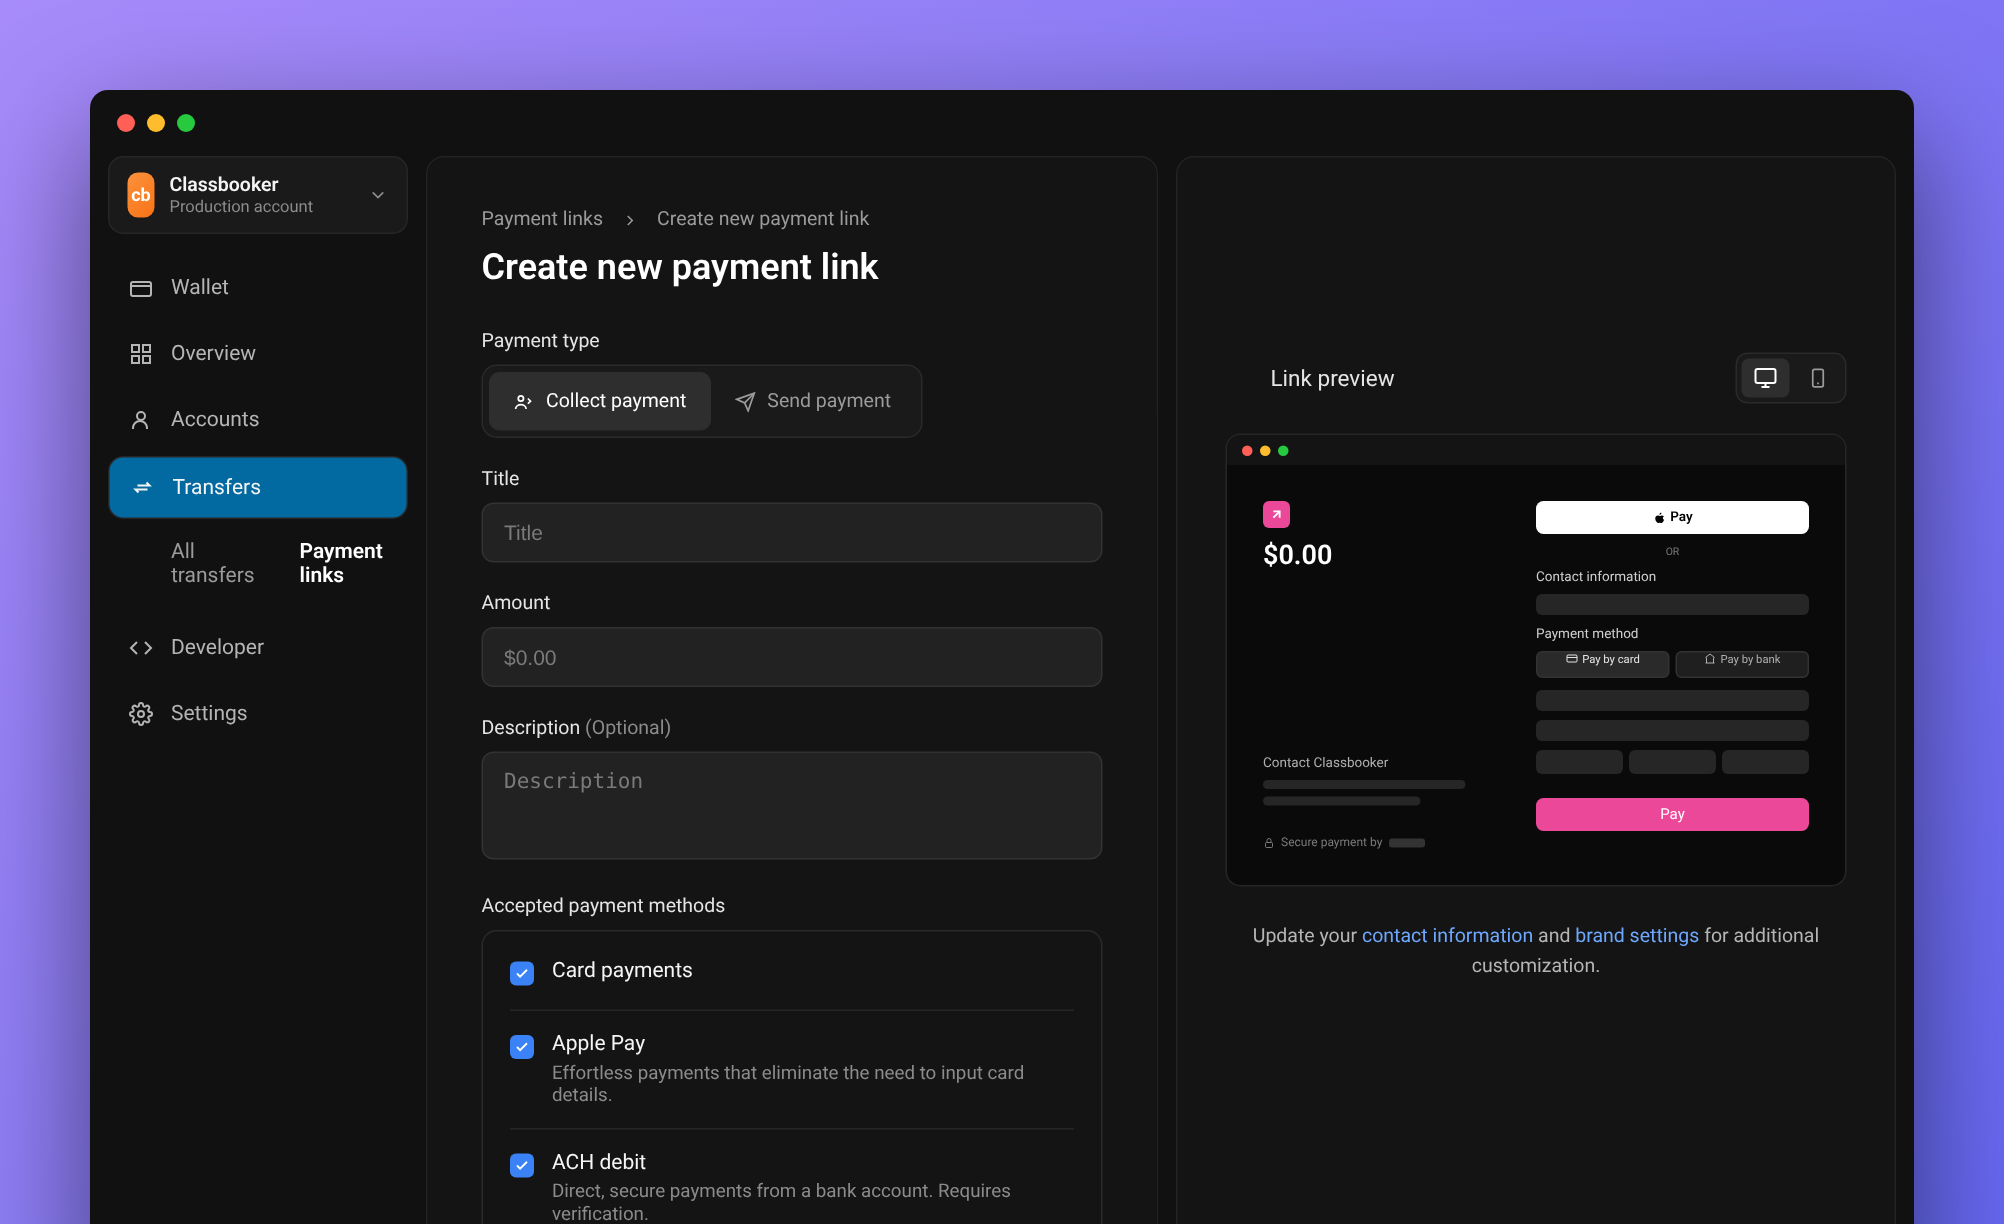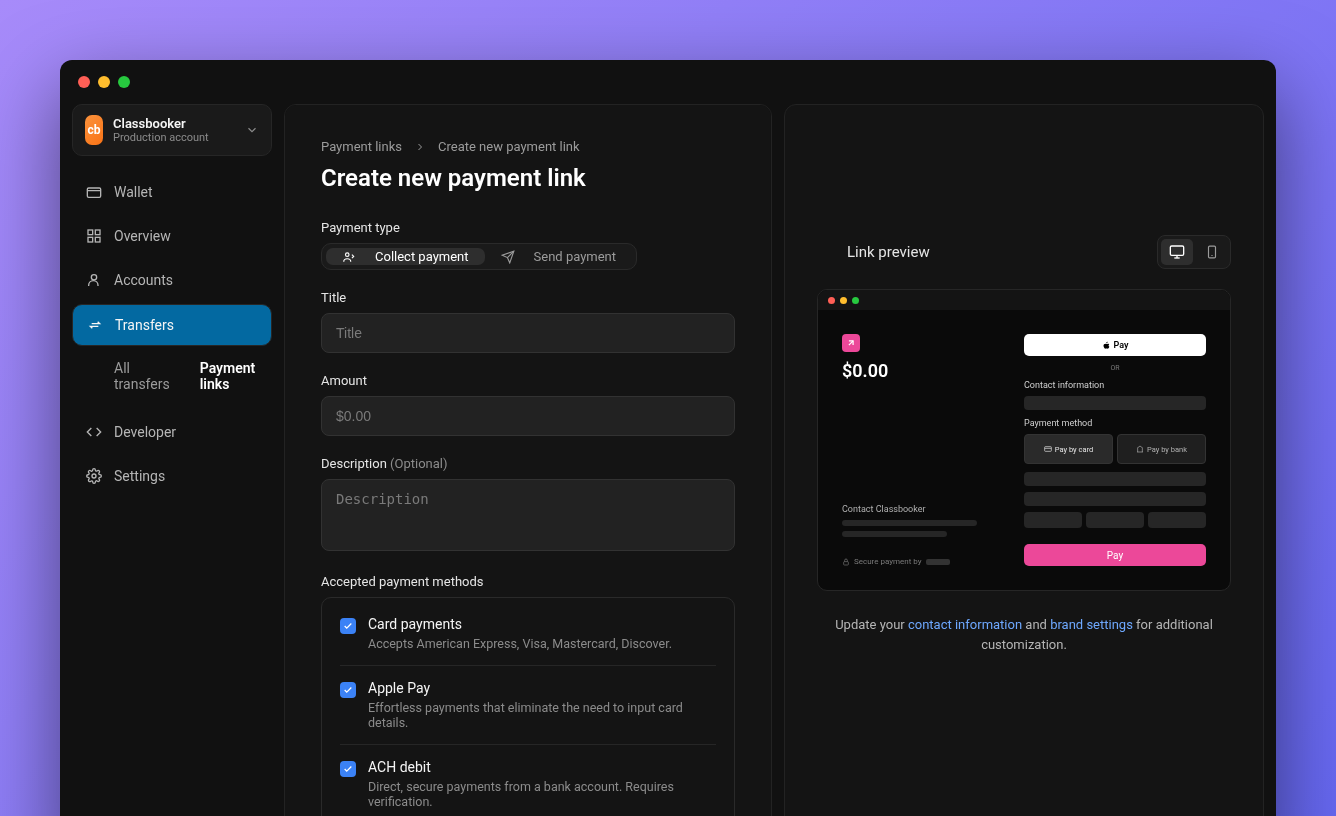--- a/index.html
+++ b/index.html
@@ -95,22 +95,22 @@
   .label .opt { color:#8b8b8b; }
   .seg-group {
     display:inline-flex;
     background:#1a1a1a;
     border:1px solid #2a2a2a;
     border-radius:10px;
     padding:4px;
     margin-bottom:20px;
   }
   .seg-btn {
-    display:flex;align-items:center;gap:19px;
-    padding:1px 16px;
+    display:flex;align-items:center;gap:8px;
+    padding:12px 16px;
     border-radius:7px;
     color:#9b9b9b;
     cursor:pointer;
     font-size:13px;
   }
   .seg-btn.active { background:#2e2e2e; color:#fff; }
   .field {
     width:100%;
     background:#222222;
     border:1px solid #323232;
@@ -169,21 +169,21 @@
   .mock-left-bottom{margin-top:auto;}
   .mock-contact{font-size:9px;color:#b0b0b0;margin-bottom:6px;}
   .skel{background:#262626;border-radius:3px;height:6px;margin-bottom:5px;}
   .mock-secure{font-size:8px;color:#7a7a7a;display:flex;align-items:center;gap:4px;margin-top:20px;}
   .mock-right{flex:1;}
   .apple-pay-btn{background:#fff;color:#000;border-radius:5px;height:22px;display:flex;align-items:center;justify-content:center;font-size:9px;font-weight:600;gap:3px;}
   .or-div{text-align:center;font-size:7px;color:#7a7a7a;margin:8px 0;position:relative;}
   .mock-section-label{font-size:9px;color:#d0d0d0;margin-bottom:6px;margin-top:8px;}
   .mock-input{background:#262626;border-radius:4px;height:14px;margin-bottom:6px;}
   .mock-tabs{display:flex;gap:4px;margin-bottom:8px;}
-  .mock-tab{flex:1;background:#1f1f1f;border:1px solid #333;border-radius:4px;height:30px;display:flex;align-items:center;justify-content:center;font-size:7.5px;color:#b0b0b0;gap:3px;}
+  .mock-tab{flex:1;background:#1f1f1f;border:1px solid #333;border-radius:4px;height:18px;display:flex;align-items:flex-start;justify-content:center;font-size:7.5px;color:#b0b0b0;gap:3px;}
   .mock-tab.active{background:#2a2a2a;color:#e5e5e5;}
   .mock-row3{display:flex;gap:4px;}
   .mock-row3 .mock-input{flex:1;height:16px;}
   .pay-btn{background:#ec4899;color:#fff;border-radius:5px;height:22px;display:flex;align-items:center;justify-content:center;font-size:10px;margin-top:10px;}
 
   .preview-footer{text-align:center;font-size:13px;color:#b5b5b5;margin-top:24px;line-height:1.5;}
   .preview-footer a{color:#6ea8fe;text-decoration:none;}
 </style>
 </head>
 <body>
@@ -303,21 +303,20 @@
       <div class="label">Accepted payment methods</div>
       <div class="pm-box">
         <div class="pm-row">
           <div class="pm-check">
             <svg width="10" height="10" viewBox="0 0 24 24" fill="none" stroke="#fff" stroke-width="3">
                 <polyline points="20 6 9 17 4 12"></polyline>
               </svg>
           </div>
           <div>
             <div class="pm-title">Card payments</div>
-            <div class="pm-desc">Accepts American Express, Visa, Mastercard, Discover.</div>
           </div>
         </div>
         <div class="pm-row">
           <div class="pm-check">
             <svg width="10" height="10" viewBox="0 0 24 24" fill="none" stroke="#fff" stroke-width="3">
                 <polyline points="20 6 9 17 4 12"></polyline>
               </svg>
           </div>
           <div>
             <div class="pm-title">Apple Pay</div>

